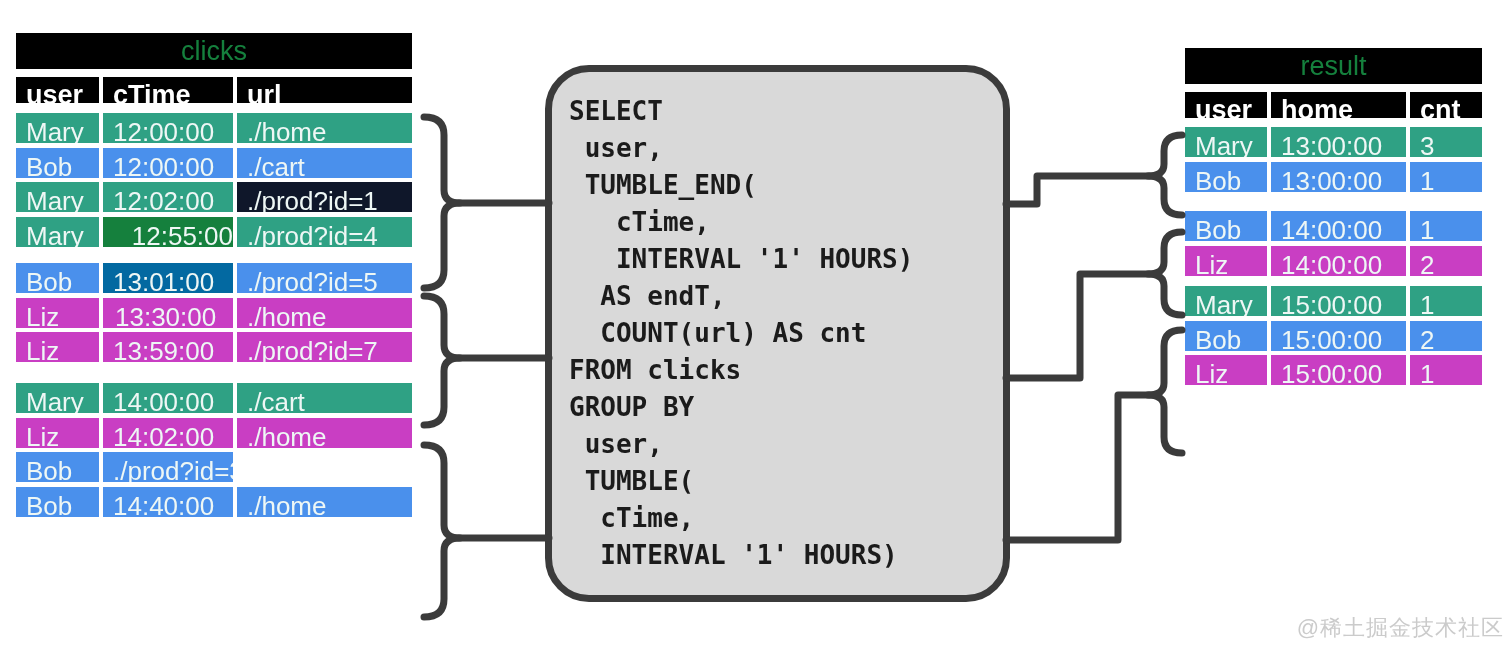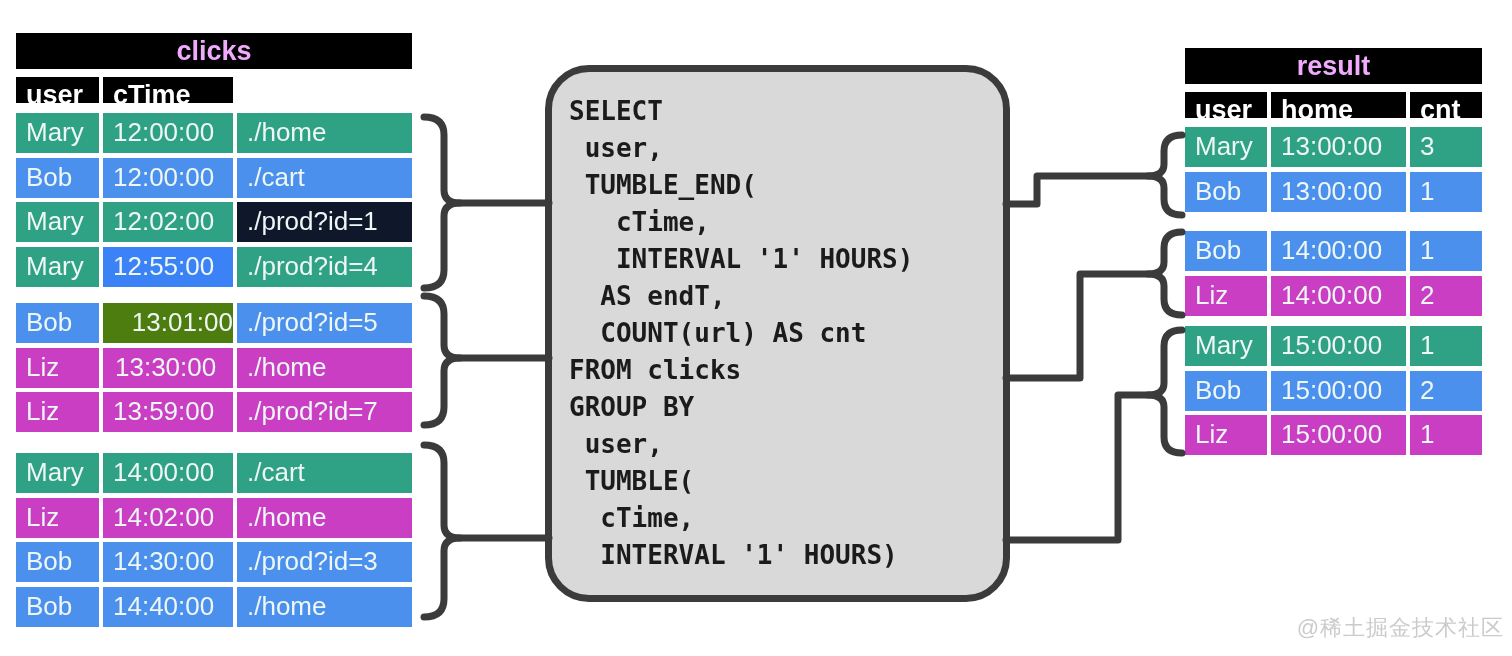--- a/index.html
+++ b/index.html
@@ -9,36 +9,36 @@
     --box-fill:#d9d9d9;
   }
   html,body{margin:0;padding:0;background:#ffffff;}
   #canvas{
     position:relative;width:1512px;height:656px;background:#ffffff;overflow:hidden;
     font-family:"Liberation Sans","DejaVu Sans",sans-serif;
   }
   
   .dtable{position:absolute;}
   .ttitle{
-    height:36px;line-height:36px;background:var(--header-bg);color:#f0abfc;
-    font-weight:700;font-size:27px;text-align:center;margin-bottom:8px;
+    height:36px;line-height:36px;background:var(--header-bg);color:#15803d;
+    font-weight:400;font-size:27px;text-align:center;margin-bottom:8px;
   }
   .thead,.trow{display:grid;column-gap:4px;}
   #clicks-table .thead,#clicks-table .trow{grid-template-columns:83px 130px 175px;}
   #result-table .thead,#result-table .trow{grid-template-columns:82px 135px 72px;}
   .hcell{
     background:var(--header-bg);color:#ffffff;font-weight:700;font-size:27px;
     height:26px;line-height:36px;padding-left:10px;box-sizing:border-box;
   }
   #clicks-table .thead{margin-bottom:10px;}
   #result-table .thead{margin-bottom:9px;}
   .trow{margin-bottom:4.5px;}
   .tgroup .trow:last-child{margin-bottom:0;}
   .tcell{
-    height:40px;line-height:38px;font-size:26px;color:var(--cell-text);
+    height:30px;line-height:38px;font-size:26px;color:var(--cell-text);
     padding-left:10px;box-sizing:border-box;white-space:nowrap;overflow:hidden;
   }
   #clicks-table .tgroup:nth-child(2){margin-top:16.5px;}
   #clicks-table .tgroup:nth-child(3){margin-top:21px;}
   #result-table .tgroup:nth-child(2){margin-top:19.5px;}
   #result-table .tgroup:nth-child(3){margin-top:10.5px;}
   
   #sql-box{
     position:absolute;left:545px;top:65px;width:465px;height:537px;
     background:var(--box-fill);border:7px solid var(--connector);
@@ -62,48 +62,49 @@
 </head>
 <body>
 
 <div id="canvas">
 
   <div class="dtable" id="clicks-table" style="left:16px;top:33px;width:396px;">
     <div class="ttitle">clicks</div>
     <div class="thead">
         <div class="hcell">user</div>
         <div class="hcell">cTime</div>
+        <div class="hcell">url</div>
       </div>
     <div class="tgroups">
         <div class="tgroup">
           <div class="trow">
             <div class="tcell" style="background: rgb(47, 161, 132);">Mary</div>
             <div class="tcell" style="background: rgb(47, 161, 132);">12:00:00</div>
             <div class="tcell" style="background: rgb(47, 161, 132);">./home</div>
           </div>
           <div class="trow">
             <div class="tcell" style="background: rgb(74, 144, 236);">Bob</div>
             <div class="tcell" style="background: rgb(74, 144, 236);">12:00:00</div>
             <div class="tcell" style="background: rgb(74, 144, 236);">./cart</div>
           </div>
           <div class="trow">
             <div class="tcell" style="background: rgb(47, 161, 132);">Mary</div>
             <div class="tcell" style="background: rgb(47, 161, 132);">12:02:00</div>
             <div class="tcell" style="background: #0f172a;">./prod?id=1</div>
           </div>
           <div class="trow">
             <div class="tcell" style="background: rgb(47, 161, 132);">Mary</div>
-            <div class="tcell" style="background: #3b82f6;">12:55:00</div>
+            <div class="tcell" style="background: #15803d; text-align: right;">12:55:00</div>
             <div class="tcell" style="background: rgb(47, 161, 132);">./prod?id=4</div>
           </div>
         </div>
         <div class="tgroup">
           <div class="trow">
             <div class="tcell" style="background: rgb(74, 144, 236);">Bob</div>
-            <div class="tcell" style="background: #4d7c0f; text-align: right;">13:01:00</div>
+            <div class="tcell" style="background: #0369a1;">13:01:00</div>
             <div class="tcell" style="background: rgb(74, 144, 236);">./prod?id=5</div>
           </div>
           <div class="trow">
             <div class="tcell" style="background: rgb(201, 62, 195);">Liz</div>
             <div class="tcell" style="background: rgb(201, 62, 195); padding-left: 12px;">13:30:00</div>
             <div class="tcell" style="background: rgb(201, 62, 195);">./home</div>
           </div>
           <div class="trow">
             <div class="tcell" style="background: rgb(201, 62, 195);">Liz</div>
             <div class="tcell" style="background: rgb(201, 62, 195);">13:59:00</div>
@@ -116,21 +117,20 @@
             <div class="tcell" style="background: rgb(47, 161, 132);">14:00:00</div>
             <div class="tcell" style="background: rgb(47, 161, 132);">./cart</div>
           </div>
           <div class="trow">
             <div class="tcell" style="background: rgb(201, 62, 195);">Liz</div>
             <div class="tcell" style="background: rgb(201, 62, 195);">14:02:00</div>
             <div class="tcell" style="background: rgb(201, 62, 195);">./home</div>
           </div>
           <div class="trow">
             <div class="tcell" style="background: rgb(74, 144, 236);">Bob</div>
-            <div class="tcell" style="background: rgb(74, 144, 236);">14:30:00</div>
             <div class="tcell" style="background: rgb(74, 144, 236);">./prod?id=3</div>
           </div>
           <div class="trow">
             <div class="tcell" style="background: rgb(74, 144, 236);">Bob</div>
             <div class="tcell" style="background: rgb(74, 144, 236);">14:40:00</div>
             <div class="tcell" style="background: rgb(74, 144, 236);">./home</div>
           </div>
         </div>
       </div>
   </div>

